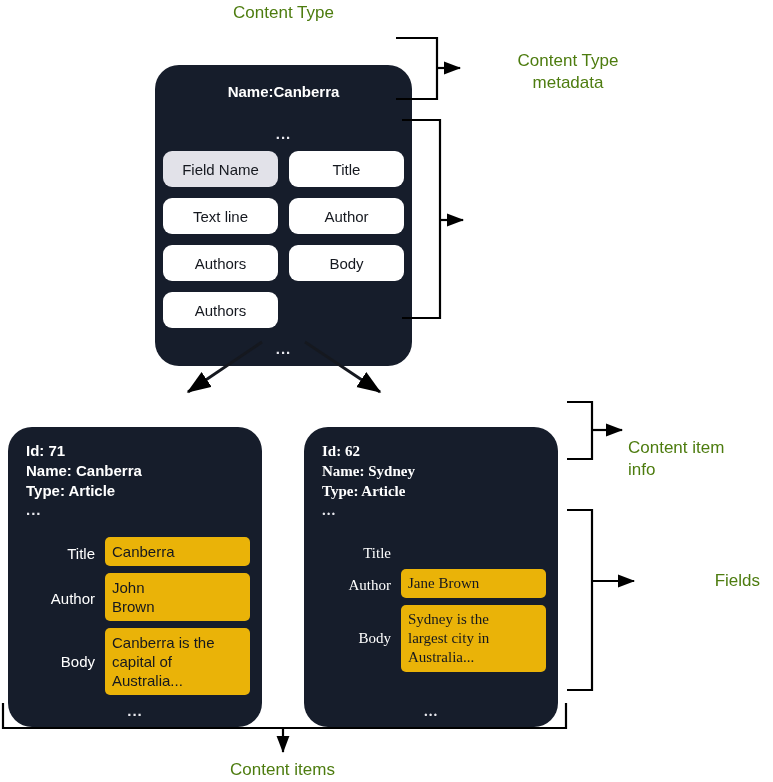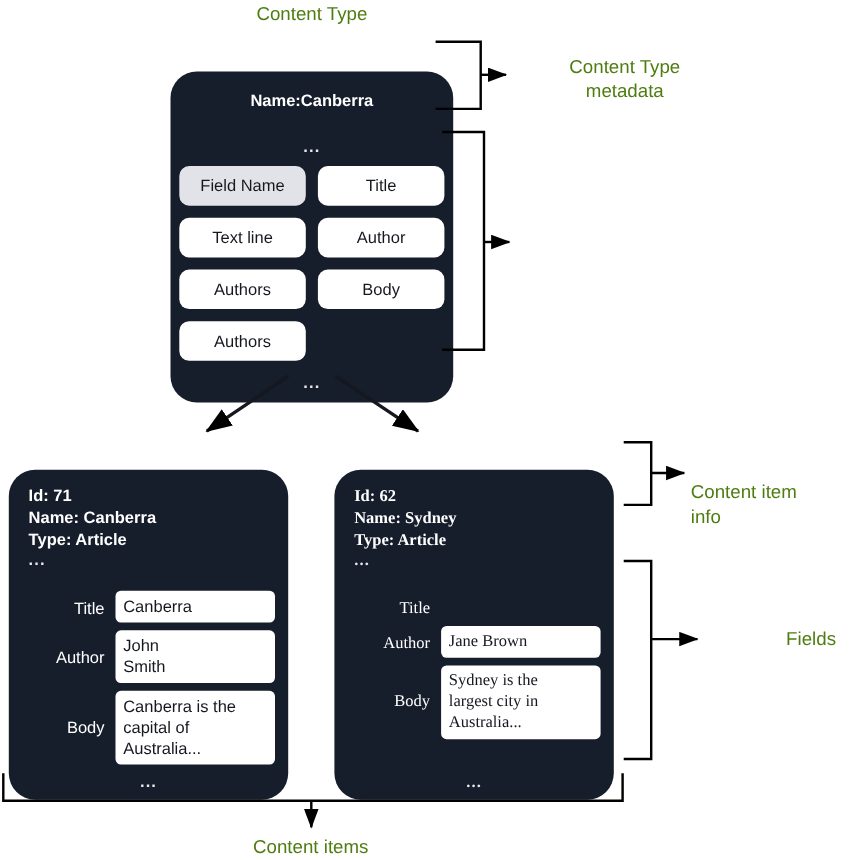--- a/index.html
+++ b/index.html
@@ -144,21 +144,21 @@
     width: 85px;
     flex: 0 0 85px;
     text-align: right;
     padding-right: 10px;
     color: #ffffff;
     font-size: 15px;
     box-sizing: border-box;
   }
   .item-row .rvalue {
     flex: 1 1 auto;
-    background: #ffffff;
+    background: #eab308;
     border-radius: 5px;
     color: #15181f;
     font-size: 15px;
     line-height: 19px;
     padding: 5px 7px;
     box-sizing: border-box;
     white-space: pre-line;
   }
   .item-row.r-title .rlabel { padding-top: 8px; }
   .item-row.r-author .rlabel { padding-top: 17px; }
@@ -218,21 +218,21 @@
     <div class="ellipsis item-head-dots">...</div>
 
     <div class="item-fields">
       <div class="item-row r-title">
         <div class="rlabel">Title</div>
         <div class="rvalue">Canberra</div>
       </div>
       <div class="item-row r-author">
         <div class="rlabel">Author</div>
         <div class="rvalue">John
-Smith</div>
+Brown</div>
       </div>
       <div class="item-row r-body">
         <div class="rlabel">Body</div>
         <div class="rvalue">Canberra is the
 capital of
 Australia...</div>
       </div>
     </div>
 
     <div class="ellipsis item-bottom-dots">...</div>

